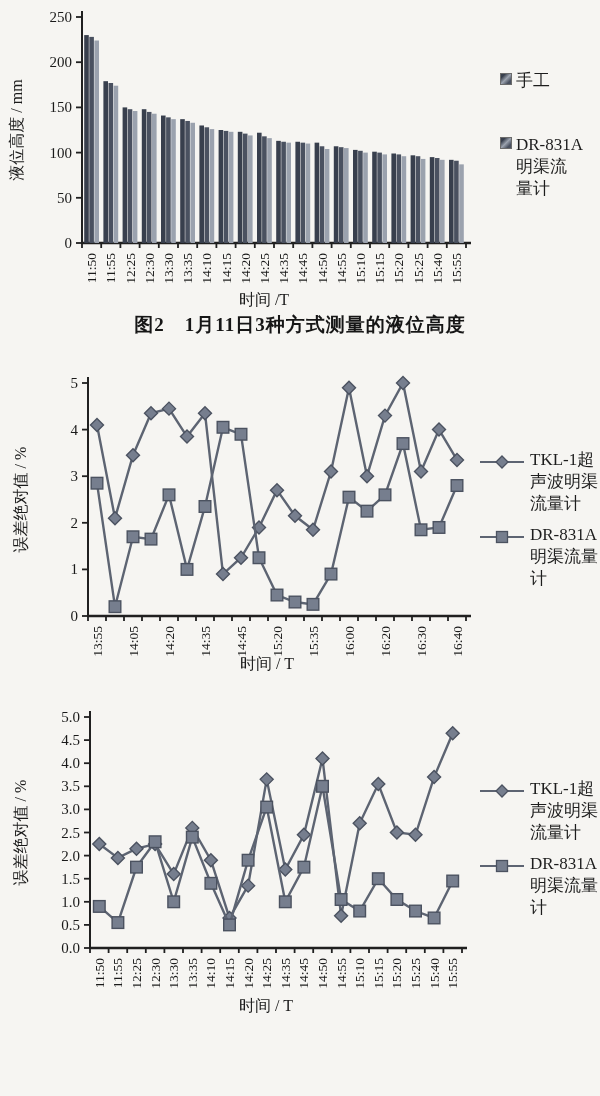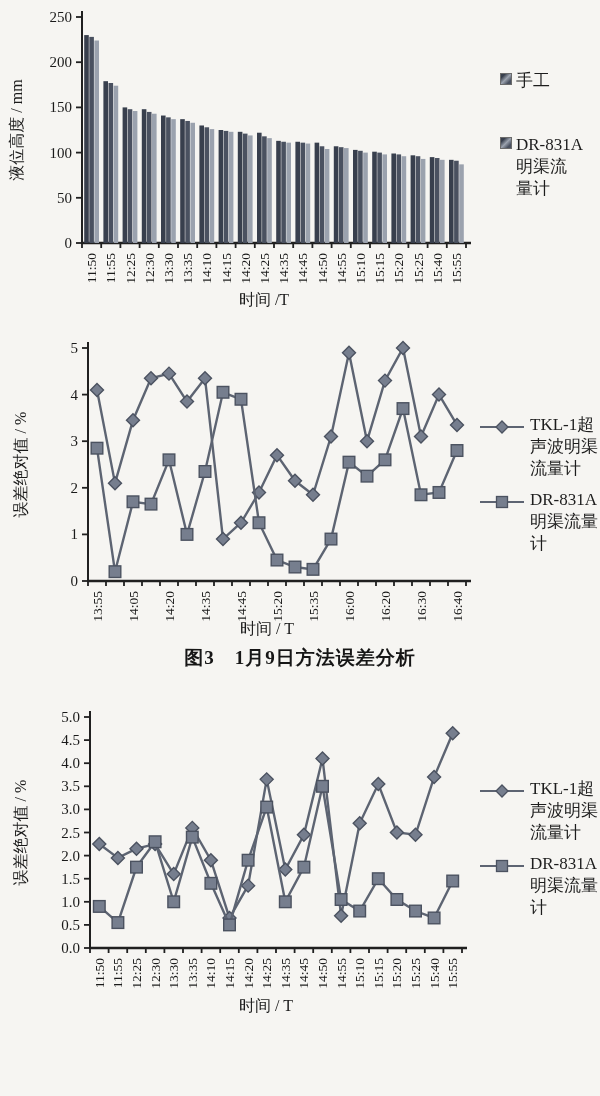--- a/index.html
+++ b/index.html
@@ -163,20 +163,21 @@
       <span class="swatch"></span>
       <span class="legend-label">手工</span>
     </div>
     <div class="legend-item">
       <span class="swatch"></span>
       <span class="legend-label">DR-831A
 明渠流
 量计</span>
     </div>
   </div>
+  <figcaption>图2　1月11日3种方式测量的液位高度</figcaption>
 </figure>
 
 <figure id="fig3">
   <svg id="chart-svg-1" width="600" height="335">
       <line x1="88" y1="32" x2="88" y2="272" stroke="#202020" stroke-width="2"></line>
       <line x1="87" y1="271" x2="471" y2="271" stroke="#202020" stroke-width="2.5"></line>
       <line x1="82" y1="271" x2="88" y2="271" stroke="#202020" stroke-width="1.8"></line>
       <text x="78" y="276" text-anchor="end" font-size="15" fill="#1a1a1a">0</text>
       <line x1="82" y1="224.4" x2="88" y2="224.4" stroke="#202020" stroke-width="1.8"></line>
       <text x="78" y="229.4" text-anchor="end" font-size="15" fill="#1a1a1a">1</text>
@@ -281,21 +282,20 @@
     <div class="legend-item">
       <svg class="line-sample" width="46" height="16" viewBox="0 0 46 16">
         <line class="ls-line" x1="1" y1="8" x2="45" y2="8"></line>
         <rect class="ls-mark" x="17.5" y="2.5" width="11" height="11"></rect>
       </svg>
       <span class="legend-label">DR-831A
 明渠流量
 计</span>
     </div>
   </div>
-  <figcaption>图3　1月9日方法误差分析</figcaption>
 </figure>
 
 <figure id="fig4">
   <svg id="chart-svg-2" width="600" height="340">
       <line x1="90" y1="31" x2="90" y2="269" stroke="#202020" stroke-width="2"></line>
       <line x1="89" y1="268" x2="467" y2="268" stroke="#202020" stroke-width="2.5"></line>
       <line x1="84" y1="268" x2="90" y2="268" stroke="#202020" stroke-width="1.8"></line>
       <text x="80" y="273" text-anchor="end" font-size="15" fill="#1a1a1a">0.0</text>
       <line x1="84" y1="244.9" x2="90" y2="244.9" stroke="#202020" stroke-width="1.8"></line>
       <text x="80" y="249.9" text-anchor="end" font-size="15" fill="#1a1a1a">0.5</text>

